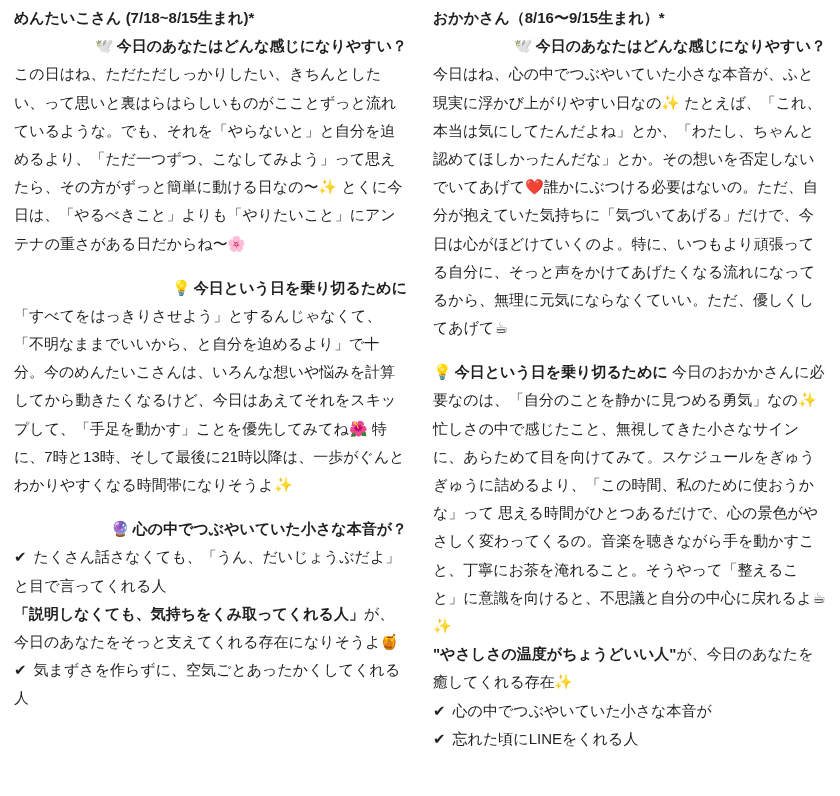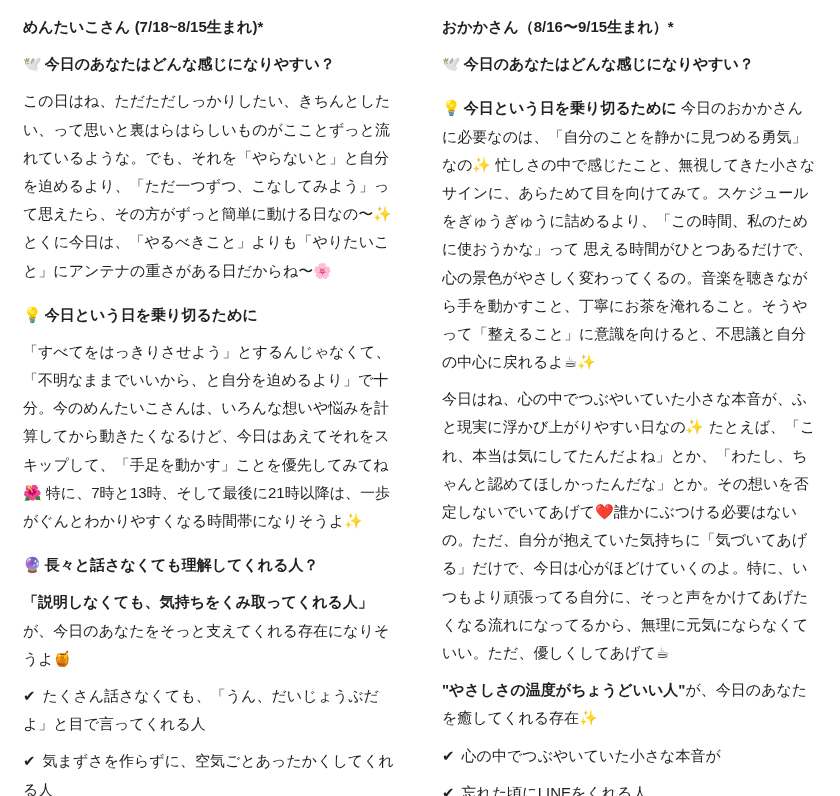--- a/index.html
+++ b/index.html
@@ -11,46 +11,46 @@
     line-height:1.88;
   }
   .columns{
     display:flex;
     gap:26px;
     padding:4px 14px 8px 14px;
     box-sizing:border-box;
     width:840px;
   }
   .column{flex:1 1 0;min-width:0;}
-  p.blk{margin:9px;word-break:break-word;}
+  p.blk{margin:0;word-break:break-word;}
   p.title{font-weight:700;}
-  p.heading{font-weight:700;}
+  p.heading{font-weight:700;text-align:right;}
   p.gap{margin-top:16px;}
   p.gap-lg{margin-top:26px;}
   .icon{margin-right:3px;}
   .checkmark{font-weight:700;margin-right:7px;}
   b{font-weight:700;}
 </style>
 </head>
 <body>
 
 <div class="columns">
     <div class="column">
       <p class="blk title"><b>めんたいこさん (7/18~8/15生まれ)*</b></p>
       <p class="blk heading tight"><span class="icon" style="color: rgb(182, 196, 216);">🕊️</span><b>今日のあなたはどんな感じになりやすい？</b></p>
       <p class="blk para"><span>この日はね、ただただしっかりしたい、きちんとしたい、って思いと裏はらはらしいものがこことずっと流れているような。でも、それを「やらないと」と自分を迫めるより、「ただ一つずつ、こなしてみよう」って思えたら、その方がずっと簡単に動ける日なの〜✨ とくに今日は、「やるべきこと」よりも「やりたいこと」にアンテナの重さがある日だからね〜🌸</span></p>
       <p class="blk heading gap"><span class="icon" style="color: rgb(242, 193, 78);">💡</span><b>今日という日を乗り切るために</b></p>
       <p class="blk para"><span>「すべてをはっきりさせよう」とするんじゃなくて、「不明なままでいいから、と自分を迫めるより」で十分。今のめんたいこさんは、いろんな想いや悩みを計算してから動きたくなるけど、今日はあえてそれをスキップして、「手足を動かす」ことを優先してみてね🌺 特に、7時と13時、そして最後に21時以降は、一歩がぐんとわかりやすくなる時間帯になりそうよ✨</span></p>
-      <p class="blk heading gap"><span class="icon" style="color: rgb(182, 111, 209);">🔮</span><b>長々と話さなくても理解してくれる人？</b></p>
+      <p class="blk heading gap"><span class="icon" style="color: rgb(182, 111, 209);">🔮</span><b>心の中でつぶやいていた小さな本音が？</b></p>
+      <p class="blk check"><span class="checkmark">✔</span><span>たくさん話さなくても、「うん、だいじょうぶだよ」と目で言ってくれる人</span></p>
       <p class="blk para"><b>「説明しなくても、気持ちをくみ取ってくれる人」</b><span>が、今日のあなたをそっと支えてくれる存在になりそうよ🍯</span></p>
-      <p class="blk check"><span class="checkmark">✔</span><span>たくさん話さなくても、「うん、だいじょうぶだよ」と目で言ってくれる人</span></p>
       <p class="blk check"><span class="checkmark">✔</span><span>気まずさを作らずに、空気ごとあったかくしてくれる人</span></p>
     </div>
     <div class="column">
       <p class="blk title"><b>おかかさん（8/16〜9/15生まれ）*</b></p>
       <p class="blk heading tight"><span class="icon" style="color: rgb(182, 196, 216);">🕊️</span><b>今日のあなたはどんな感じになりやすい？</b></p>
+      <p class="blk para"><span>今日はね、心の中でつぶやいていた小さな本音が、ふと現実に浮かび上がりやすい日なの✨ たとえば、「これ、本当は気にしてたんだよね」とか、「わたし、ちゃんと認めてほしかったんだな」とか。その想いを否定しないでいてあげて❤️誰かにぶつける必要はないの。ただ、自分が抱えていた気持ちに「気づいてあげる」だけで、今日は心がほどけていくのよ。特に、いつもより頑張ってる自分に、そっと声をかけてあげたくなる流れになってるから、無理に元気にならなくていい。ただ、優しくしてあげて☕</span></p>
       <p class="blk para gap"><span class="icon" style="color: rgb(242, 193, 78);">💡</span><b>今日という日を乗り切るために</b><span> 今日のおかかさんに必要なのは、「自分のことを静かに見つめる勇気」なの✨ 忙しさの中で感じたこと、無視してきた小さなサインに、あらためて目を向けてみて。スケジュールをぎゅうぎゅうに詰めるより、「この時間、私のために使おうかな」って 思える時間がひとつあるだけで、心の景色がやさしく変わってくるの。音楽を聴きながら手を動かすこと、丁寧にお茶を淹れること。そうやって「整えること」に意識を向けると、不思議と自分の中心に戻れるよ☕✨</span></p>
-      <p class="blk para"><span>今日はね、心の中でつぶやいていた小さな本音が、ふと現実に浮かび上がりやすい日なの✨ たとえば、「これ、本当は気にしてたんだよね」とか、「わたし、ちゃんと認めてほしかったんだな」とか。その想いを否定しないでいてあげて❤️誰かにぶつける必要はないの。ただ、自分が抱えていた気持ちに「気づいてあげる」だけで、今日は心がほどけていくのよ。特に、いつもより頑張ってる自分に、そっと声をかけてあげたくなる流れになってるから、無理に元気にならなくていい。ただ、優しくしてあげて☕</span></p>
       <p class="blk para"><b>"やさしさの温度がちょうどいい人"</b><span>が、今日のあなたを癒してくれる存在✨</span></p>
       <p class="blk check"><span class="checkmark">✔</span><span>心の中でつぶやいていた小さな本音が</span></p>
       <p class="blk check"><span class="checkmark">✔</span><span>忘れた頃にLINEをくれる人</span></p>
     </div>
   </div>
 
 </body></html>

